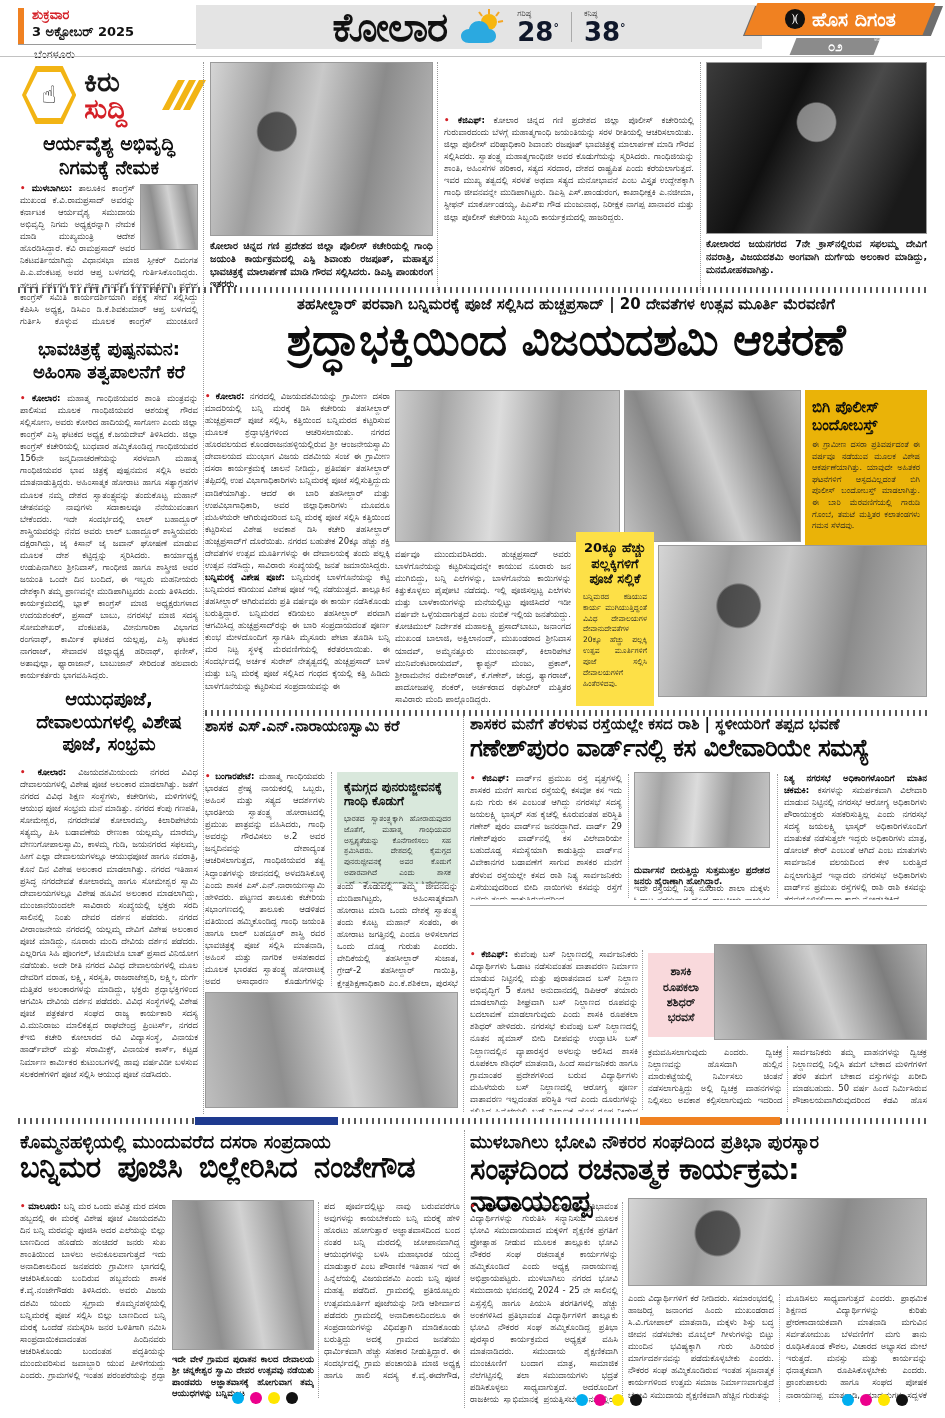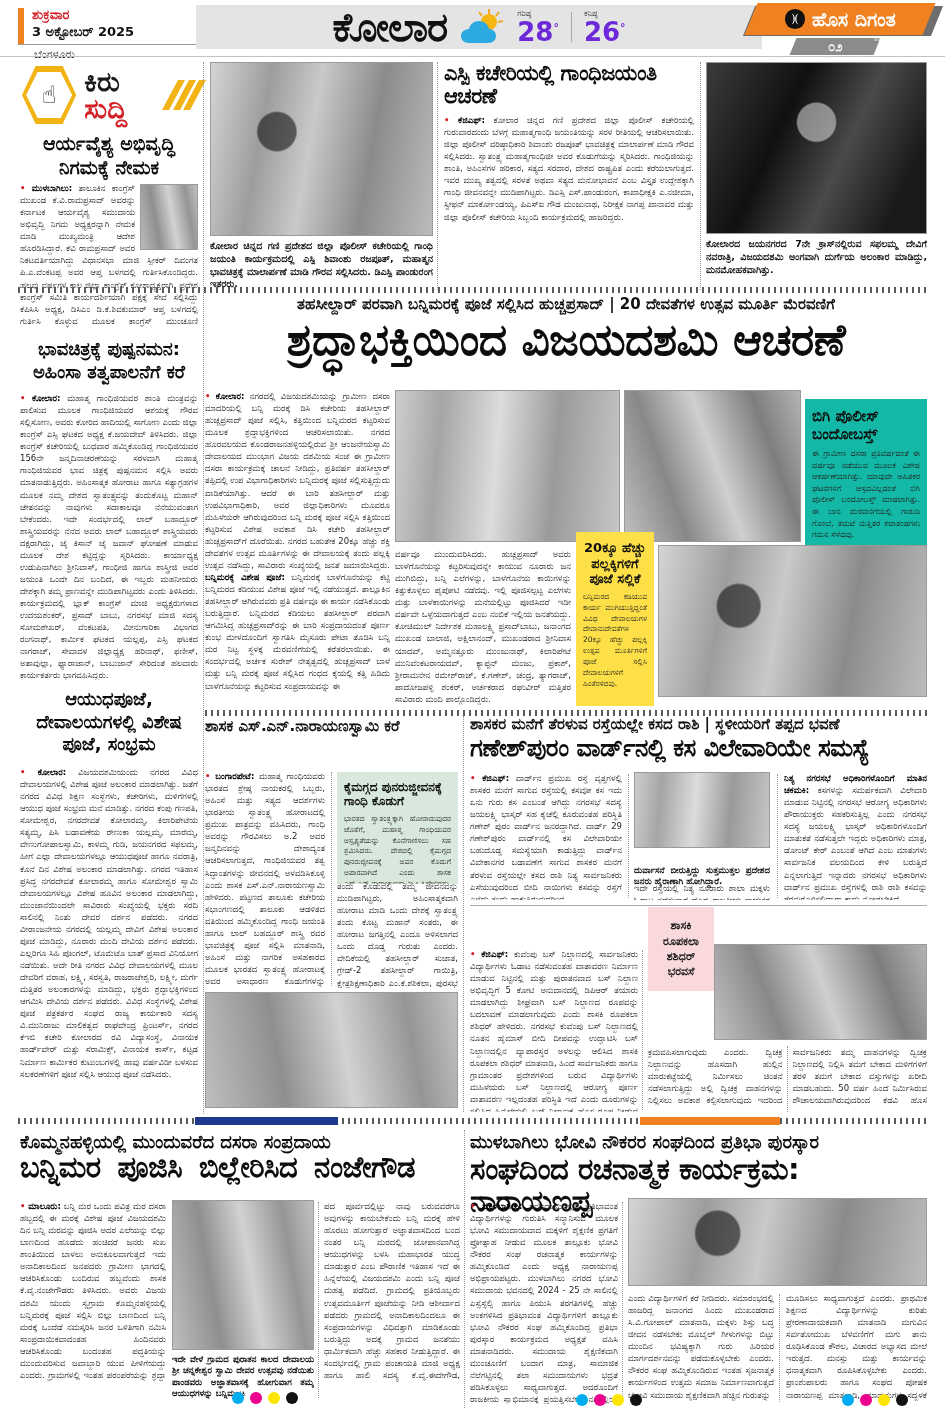--- a/index.html
+++ b/index.html
@@ -10,21 +10,21 @@
   .m-bar{left:18px;top:8px;width:6px;height:36px;background:#f08121;}
   .m-day{left:32px;top:7px;font-size:13px;font-weight:bold;color:#d42027;}
   .m-date{left:32px;top:24px;font-size:13px;font-weight:bold;color:#111;}
   .m-rule{left:18px;top:44px;width:178px;height:1px;background:#9a9a9a;}
   .m-ed{left:34px;top:48px;font-size:11px;color:#222;}
   .city-band{left:196px;top:5px;width:566px;height:44px;background:#e4e4e4;
              display:flex;align-items:center;justify-content:center;gap:12px;}
   .city{font-size:40px;font-weight:bold;color:#111;letter-spacing:-1px;line-height:1;}
   .temp{display:flex;flex-direction:column;align-items:flex-start;line-height:1;}
   .temp .lab{font-size:8px;color:#333;margin-bottom:1px;}
-  .temp .val{font-size:26px;font-weight:bold;color:#6d28d9;}
+  .temp .val{font-size:26px;font-weight:bold;color:#0f172a;}
   .temp .val sup{font-size:11px;}
   .t-sep{width:1px;height:30px;background:#aaa;}
   .logo-wrap{right:0;top:0;width:200px;height:58px;}
   .logo-gray1{position:absolute;right:8px;top:6px;width:188px;height:30px;background:#6e6e6e;transform:skewX(-22deg);}
   .logo-orange{position:absolute;right:16px;top:3px;width:178px;height:32px;background:#f08121;transform:skewX(-22deg);
                display:flex;align-items:center;justify-content:center;gap:6px;}
   .logo-orange .inner{transform:skewX(22deg);display:flex;align-items:center;gap:6px;}
   .logo-name{color:#fff;font-weight:bold;font-size:19px;line-height:1;}
   .logo-tag{position:absolute;right:34px;top:36px;font-size:5px;color:#fff;z-index:3;}
   .logo-circ{width:22px;height:22px;}
@@ -54,21 +54,21 @@
        display:flex;align-items:center;justify-content:center;font-size:24px;color:#111;}
   .kiru-title{font-size:27px;font-weight:bold;line-height:1;}
   .kiru-title .w2{color:#d42027;}
   .chev{display:inline-block;width:7px;height:30px;background:#f2b414;transform:skewX(-28deg);margin-left:4px;}
   .k-art-title{font-size:18px;font-weight:bold;text-align:center;line-height:1.25;color:#0d0d0d;}
   .portrait{float:right;width:58px;height:66px;margin:2px 0 3px 5px;}
   
   .boxed{overflow:hidden;padding:8px 7px;}
   .box-title{font-weight:bold;line-height:1.2;color:#0d0d0d;}
   .box-body{font-size:8px;line-height:1.45;text-align:justify;color:#222;margin-top:5px;}
-  .blue{background:#14b8a6;margin-top:9px;}
+  .blue{background:#eab308;}
   .pink{background:#fde047;}
   .green{background:#d9e8dc;}
   .quote-pink{background:#f9d9dc;display:flex;align-items:center;justify-content:center;
               font-size:11px;font-weight:bold;text-align:center;line-height:1.4;padding:4px;}
   
   .cmyk{display:flex;gap:6px;}
   .cmyk i{width:12px;height:12px;border-radius:50%;display:block;}
   .c1{background:#00aeef;} .c2{background:#ec008c;} .c3{background:#ffe600;} .c4{background:#121212;}
   .bar-blue{background:#1e3a8f;height:8px;}
   .bar-orange{background:#f08121;height:8px;}
@@ -97,21 +97,21 @@
       <circle cx="30" cy="15" r="8" fill="#f7b60f"></circle>
       <path d="M10 36c-5 0-8-3-8-7s4-7 8-7c1-5 5-8 10-8s9 3 10 8c4 0 7 3 7 7s-3 7-8 7z" fill="#2ba9e0"></path>
     </svg>
     <div class="temp">
       <span class="lab">ಗರಿಷ್ಠ</span>
       <span class="val"><span>28</span><sup>°</sup></span>
     </div>
     <div class="t-sep"></div>
     <div class="temp">
       <span class="lab">ಕನಿಷ್ಠ</span>
-      <span class="val"><span>26</span><sup>°</sup></span>
+      <span class="val"><span>38</span><sup>°</sup></span>
     </div>
   </div>
 
   <div class="abs logo-wrap">
     <div class="logo-gray1"></div>
     <div class="logo-orange">
       <div class="inner">
         <svg class="logo-circ" viewBox="0 0 24 24">
           <circle cx="12" cy="12" r="11" fill="#111"></circle>
           <path fill="#fff" d="M8.2 6c3 2.2 3 9.8 0 12 4.8-1.2 4.8-10.8 0-12z"></path>
@@ -161,21 +161,20 @@
     <span>ವಿಜಯದಶಮಿಯಂದು ನಗರದ ವಿವಿಧ ದೇವಾಲಯಗಳಲ್ಲಿ ವಿಶೇಷ ಪೂಜೆ ಅಲಂಕಾರ ಮಾಡಲಾಗಿತ್ತು. ಜತೆಗೆ ನಗರದ ವಿವಿಧ ಶಿಕ್ಷಣ ಸಂಸ್ಥೆಗಳು, ಕಚೇರಿಗಳು, ಮಳಿಗೆಗಳಲ್ಲಿ ಆಯುಧ ಪೂಜೆ ಸಂಭ್ರಮ ಮನೆ ಮಾಡಿತ್ತು. ನಗರದ ಕೆಂಪು ಗಣಪತಿ, ಸೋಮೇಶ್ವರ, ನಗರದೇವತೆ ಕೋಲಾರಮ್ಮ, ಕಿಲಾರಿಪೇಟೆಯ ಸತ್ಯಮ್ಮ, ಪಿಸಿ ಬಡಾವಣೆಯ ರೇಣುಕಾ ಯಲ್ಲಮ್ಮ, ಮಾರೆಮ್ಮ, ವೇಣುಗೋಪಾಲಸ್ವಾಮಿ, ಕಾಳಮ್ಮ ಗುಡಿ, ಜಯನಗರದ ಸಫಲಮ್ಮ, ಹೀಗೆ ಎಲ್ಲಾ ದೇವಾಲಯಗಳಲ್ಲೂ ಆಯುಧಪೂಜೆ ಹಾಗೂ ನವರಾತ್ರಿ, ಕೊನೆ ದಿನ ವಿಶೇಷ ಅಲಂಕಾರ ಮಾಡಲಾಗಿತ್ತು. ನಗರದ ಇತಿಹಾಸ ಪ್ರಸಿದ್ಧ ನಗರದೇವತೆ ಕೋಲಾರಮ್ಮ ಹಾಗೂ ಸೋಮೇಶ್ವರ ಸ್ವಾಮಿ ದೇವಾಲಯಗಳಲ್ಲೂ ವಿಶೇಷ ಹೂವಿನ ಅಲಂಕಾರ ಮಾಡಲಾಗಿದ್ದು, ಮುಂಜಾನೆಯಿಂದಲೇ ಸಾವಿರಾರು ಸಂಖ್ಯೆಯಲ್ಲಿ ಭಕ್ತರು ಸರದಿ ಸಾಲಿನಲ್ಲಿ ನಿಂತು ದೇವರ ದರ್ಶನ ಪಡೆದರು. ನಗರದ ವೀರಾಂಜನೇಯ ನಗರದಲ್ಲಿ ಯಲ್ಲಮ್ಮ ದೇವಿಗೆ ವಿಶೇಷ ಅಲಂಕಾರ ಪೂಜೆ ಮಾಡಿದ್ದು, ನೂರಾರು ಮಂದಿ ದೇವಿಯ ದರ್ಶನ ಪಡೆದರು. ಎಲ್ಲರಿಗೂ ಸಿಹಿ ಪೊಂಗಲ್, ಟೊಮೆಟೊ ಬಾತ್ ಪ್ರಸಾದ ವಿನಿಯೋಗ ನಡೆಯಿತು. ಅದೇ ರೀತಿ ನಗರದ ವಿವಿಧ ದೇವಾಲಯಗಳಲ್ಲಿ ಮೂಲ ದೇವರಿಗೆ ವರಾಹ, ಲಕ್ಷ್ಮಿ, ಸರಸ್ವತಿ, ರಾಜರಾಜೇಶ್ವರಿ, ಲಕ್ಷ್ಮೀ, ದುರ್ಗೆ ಮತ್ತಿತರ ಅಲಂಕಾರಗಳನ್ನು ಮಾಡಿದ್ದು, ಭಕ್ತರು ಶ್ರದ್ಧಾಭಕ್ತಿಗಳಿಂದ ಆಗಮಿಸಿ ದೇವಿಯ ದರ್ಶನ ಪಡೆದರು. ವಿವಿಧ ಸಂಸ್ಥೆಗಳಲ್ಲಿ ವಿಶೇಷ ಪೂಜೆ ಪತ್ರಕರ್ತರ ಸಂಘದ ರಾಜ್ಯ ಕಾರ್ಯಕಾರಿ ಸದಸ್ಯ ವಿ.ಮುನಿರಾಜು ಮಾಲಿಕತ್ವದ ರಾಘವೇಂದ್ರ ಪ್ರಿಂಟರ್ಸ್, ನಗರದ ಕೆಇಬಿ ಕಚೇರಿ ಕೋಲಾರದ ರವಿ ವಿದ್ಯಾಸಂಸ್ಥೆ, ವಿನಾಯಕ ಹಾರ್ಡ್‌ವೇರ್ ಮತ್ತು ಸೆರಾಮಿಕ್ಸ್, ವಿನಾಯಕ ಕಾರ್ಸ್, ಕಟ್ಟಡ ನಿರ್ಮಾಣ ಕಾರ್ಮಿಕರ ಕುಟುಂಬಗಳಲ್ಲಿ ಹಾವು ವರ್ಷವಿಡೀ ಬಳಸುವ ಸಲಕರಣೆಗಳಿಗೆ ಪೂಜೆ ಸಲ್ಲಿಸಿ ಆಯುಧ ಪೂಜೆ ನಡೆಸಿದರು.</span>
   </div>
 
   <div class="abs vd" style="left:203px;top:62px;height:1052px;"></div>
 
   <div class="abs ph ph-a" style="left:210px;top:62px;width:223px;height:174px;"></div>
   <div class="abs cap" style="left:210px;top:240px;width:223px;height:50px;">ಕೋಲಾರ ಚಿನ್ನದ ಗಣಿ ಪ್ರದೇಶದ ಜಿಲ್ಲಾ ಪೊಲೀಸ್ ಕಚೇರಿಯಲ್ಲಿ ಗಾಂಧಿ ಜಯಂತಿ ಕಾರ್ಯಕ್ರಮದಲ್ಲಿ ಎಸ್ಪಿ ಶಿವಾಂಶು ರಜಪೂತ್, ಮಹಾತ್ಮನ ಭಾವಚಿತ್ರಕ್ಕೆ ಮಾಲಾರ್ಪಣೆ ಮಾಡಿ ಗೌರವ ಸಲ್ಲಿಸಿದರು. ಡಿಎಸ್ಪಿ ಪಾಂಡುರಂಗ ಇತರರು.</div>
 
   <div class="abs vd" style="left:437px;top:62px;height:228px;"></div>
 
-  <div class="abs hl" style="left:444px;top:62px;width:250px;font-size:21px;">ಎಸ್ಪಿ ಕಚೇರಿಯಲ್ಲಿ ಗಾಂಧಿಜಯಂತಿ ಆಚರಣೆ</div>
   <div class="abs body" style="left:444px;top:114px;width:250px;height:176px;">
     <span class="bullet">•</span> <b>ಕೆಜಿಎಫ್:</b>
     <span>ಕೋಲಾರ ಚಿನ್ನದ ಗಣಿ ಪ್ರದೇಶದ ಜಿಲ್ಲಾ ಪೊಲೀಸ್ ಕಚೇರಿಯಲ್ಲಿ ಗುರುವಾರದಂದು ಬೆಳಗ್ಗೆ ಮಹಾತ್ಮಗಾಂಧಿ ಜಯಂತಿಯನ್ನು ಸರಳ ರೀತಿಯಲ್ಲಿ ಆಚರಿಸಲಾಯಿತು. ಜಿಲ್ಲಾ ಪೊಲೀಸ್ ವರಿಷ್ಠಾಧಿಕಾರಿ ಶಿವಾಂಶು ರಜಪೂತ್ ಭಾವಚಿತ್ರಕ್ಕೆ ಮಾಲಾರ್ಪಣೆ ಮಾಡಿ ಗೌರವ ಸಲ್ಲಿಸಿದರು. ಸ್ವಾತಂತ್ರ್ಯ ಮಹಾತ್ಮಗಾಂಧಿಜೀ ಅವರ ಕೊಡುಗೆಯನ್ನು ಸ್ಮರಿಸಿದರು. ಗಾಂಧಿಜಿಯನ್ನು ಶಾಂತಿ, ಅಹಿಂಸೆಗಳ ಹರಿಕಾರ, ಸತ್ಯದ ಸರದಾರ, ದೇಶದ ರಾಷ್ಟ್ರಪಿತ ಎಂದು ಕರೆಯಲಾಗುತ್ತದೆ. ಇವರ ಮುಖ್ಯ ತತ್ವದಲ್ಲಿ ಸರಳತೆ ಅಥವಾ ಸತ್ಯದ ಮನೋಭಾವನೆ ಎಂಬ ವಿಸ್ತೃತ ಉದ್ದೇಶಕ್ಕಾಗಿ ಗಾಂಧಿ ಜೀವನವನ್ನೇ ಮುಡಿಪಾಗಿಟ್ಟರು. ಡಿಎಸ್ಪಿ ಎಸ್.ಪಾಂಡುರಂಗ, ಕಾಖಾಧೀಕ್ಷಕಿ ಎ.ನಜೀಮಾ, ಸ್ಟೀಫನ್ ಮಾರ್ಕೋಂಡಯ್ಯ, ಪಿಎಸ್ಐ ಗೌಡ ಮಂಜುನಾಥ, ನಿರೀಕ್ಷಕ ನಾಗಪ್ಪ ಖಾನಾವರ ಮತ್ತು ಜಿಲ್ಲಾ ಪೊಲೀಸ್ ಕಚೇರಿಯ ಸಿಬ್ಬಂದಿ ಕಾರ್ಯಕ್ರಮದಲ್ಲಿ ಹಾಜರಿದ್ದರು.</span>
   </div>
 
   <div class="abs vd" style="left:700px;top:62px;height:228px;"></div>
 
   <div class="abs ph ph-c" style="left:706px;top:62px;width:221px;height:172px;"></div>
   <div class="abs cap" style="left:706px;top:238px;width:221px;height:50px;">ಕೋಲಾರದ ಜಯನಗರದ 7ನೇ ಕ್ರಾಸ್‌ನಲ್ಲಿರುವ ಸಫಲಮ್ಮ ದೇವಿಗೆ ನವರಾತ್ರಿ, ವಿಜಯದಶಮಿ ಅಂಗವಾಗಿ ದುರ್ಗೆಯ ಅಲಂಕಾರ ಮಾಡಿದ್ದು, ಮನಮೋಹಕವಾಗಿತ್ತು.</div>
 
@@ -241,21 +240,21 @@
     <span>ಕಸಗಳನ್ನು ಸಮರ್ಪಕವಾಗಿ ವಿಲೇವಾರಿ ಮಾಡುವ ನಿಟ್ಟಿನಲ್ಲಿ ನಗರಸಭೆ ಆರೋಗ್ಯ ಅಧಿಕಾರಿಗಳು ಪೌರಾಯುಕ್ತರು ಸಹಕರಿಸುತ್ತಿಲ್ಲ ಎಂದು ನಗರಸಭೆ ಸದಸ್ಯೆ ಜಯಲಕ್ಷ್ಮಿ ಭಾಸ್ಕರ್ ಅಧಿಕಾರಿಗಳೊಂದಿಗೆ ಮಾತುಕತೆ ನಡೆಸುತ್ತಲೇ ಇದ್ದರು ಅಧಿಕಾರಿಗಳು ಮಾತ್ರ, ಡೋಂಟ್ ಕೇರ್ ಎಂಬಂತೆ ಆಗಿದೆ ಎಂಬ ಮಾತುಗಳು ಸಾರ್ವಜನಿಕ ವಲಯದಿಂದ ಕೇಳಿ ಬರುತ್ತಿದೆ ಎನ್ನಲಾಗುತ್ತಿದೆ ಇನ್ನಾದರು ನಗರಸಭೆ ಅಧಿಕಾರಿಗಳು ವಾರ್ಡ್‌ನ ಪ್ರಮುಖ ರಸ್ತೆಗಳಲ್ಲಿ ರಾಶಿ ರಾಶಿ ಕಸವನ್ನು ತೆರವುಗೊಳಿಸಲಿದ್ದಾರಾ ಕಾದು ನೋಡಬೇಕಿದೆ.</span>
   </div>
 
   <div class="abs thinrule" style="left:470px;top:905px;width:457px;"></div>
 
   <div class="abs body" style="left:470px;top:948px;width:168px;height:164px;">
     <span class="bullet">•</span> <b>ಕೆಜಿಎಫ್:</b>
     <span>ಕುವೆಂಪು ಬಸ್ ನಿಲ್ದಾಣದಲ್ಲಿ ಸಾರ್ವಜನಿಕರು ವಿದ್ಯಾರ್ಥಿಗಳು ಓಡಾಟ ನಡೆಸುವಂತಹ ವಾತಾವರಣ ನಿರ್ಮಾಣ ಮಾಡುವ ನಿಟ್ಟಿನಲ್ಲಿ ಮತ್ತು ಪುರಾತನವಾದ ಬಸ್ ನಿಲ್ದಾಣ ಅಭಿವೃದ್ಧಿಗೆ 5 ಕೋಟಿ ಅನುದಾನದಲ್ಲಿ ಡಿಪಿಆರ್ ತಯಾರು ಮಾಡಲಾಗಿದ್ದು ಶೀಘ್ರವಾಗಿ ಬಸ್ ನಿಲ್ದಾಣದ ರೂಪವನ್ನು ಬದಲಾವಣೆ ಮಾಡಲಾಗುವುದು ಎಂದು ಶಾಸಕಿ ರೂಪಕಲಾ ಶಶಿಧರ್ ಹೇಳಿದರು. ನಗರಸಭೆ ಕುವೆಂಪು ಬಸ್ ನಿಲ್ದಾಣದಲ್ಲಿ ನೂತನ ಹೈಮಾಸ್ ಬೀದಿ ದೀಪವನ್ನು ಉದ್ಘಾಟಿಸಿ ಬಸ್ ನಿಲ್ದಾಣದಲ್ಲಿನ ವ್ಯಾಪಾರಸ್ಥರ ಅಳಲನ್ನು ಆಲಿಸಿದ ಶಾಸಕಿ ರೂಪಕಲಾ ಶಶಿಧರ್ ಮಾತನಾಡಿ, ಹಿಂದೆ ಸಾರ್ವಜನಿಕರು ಹಾಗೂ ಗ್ರಾಮಾಂತರ ಪ್ರದೇಶಗಳಿಂದ ಬರುವ ವಿದ್ಯಾರ್ಥಿಗಳು ಮಹಿಳೆಯರು ಬಸ್ ನಿಲ್ದಾಣದಲ್ಲಿ ಆರೋಗ್ಯ ಪೂರ್ಣ ವಾತಾವರಣ ಇಲ್ಲದಂತಹ ಪರಿಸ್ಥಿತಿ ಇದೆ ಎಂದು ದೂರುಗಳನ್ನು ಸಲ್ಲಿಸಿದ ಹಿನ್ನೆಲೆಯಲ್ಲಿ ಬಸ್ ನಿಲ್ದಾಣಕ್ಕೆ ಹೊಸ ರೂಪ ನೀಡುವ ನಿಟ್ಟಿನಲ್ಲಿ ಬಸ್ ನಿಲ್ದಾಣದೊಳಗೆ ಯಾವುದೇ ದ್ವಿಚಕ್ರ ವಾಹನಗಳು ಪ್ರವೇಶಕ್ಕೆ ನಿಶೇಧ ಹೇರಲಾಗಿದೆ ಈ ಹಿನ್ನೆಲೆಯಲ್ಲಿ ಬಸ್ ನಿಲ್ದಾಣದಲ್ಲಿನ ವಾತಾವರಣವು ಬದಲಾವಣೆ ಕಂಡಿದ್ದು ಮುಂದಿನ ದಿನಗಳಲ್ಲಿ ಇಲ್ಲಿನ ವ್ಯಾಪಾರಸ್ಥರಿಗೂ ತೊಂದರೆಯಾಗದಂತೆ</span>
   </div>
   <div class="abs vd" style="left:642px;top:950px;height:160px;"></div>
-  <div class="abs quote-pink" style="left:648px;top:907px;width:58px;height:76px;">ಶಾಸಕಿ ರೂಪಕಲಾ ಶಶಿಧರ್ ಭರವಸೆ</div>
+  <div class="abs quote-pink" style="left:648px;top:953px;width:58px;height:76px;">ಶಾಸಕಿ ರೂಪಕಲಾ ಶಶಿಧರ್ ಭರವಸೆ</div>
   <div class="abs ph ph-e" style="left:714px;top:944px;width:213px;height:96px;"></div>
   <div class="abs body" style="left:648px;top:1046px;width:279px;height:66px;column-count:2;column-gap:10px;column-rule:1px dotted #999;">ಕ್ರಮವಹಿಸಲಾಗುವುದು ಎಂದರು. ದ್ವಿಚಕ್ರ ನಿಲ್ದಾಣವನ್ನು ಹೊಸದಾಗಿ ಹುಲ್ಲಿನ ಮಾರುಕಟ್ಟೆಯಲ್ಲಿ ನಿರ್ಮಿಸಲು ಚಿಂತನೆ ನಡೆಸಲಾಗುತ್ತಿದ್ದು ಅಲ್ಲಿ ದ್ವಿಚಕ್ರ ವಾಹನಗಳನ್ನು ನಿಲ್ಲಿಸಲು ಅವಕಾಶ ಕಲ್ಪಿಸಲಾಗುವುದು ಇದರಿಂದ ಸಾರ್ವಜನಿಕರು ತಮ್ಮ ವಾಹನಗಳನ್ನು ದ್ವಿಚಕ್ರ ನಿಲ್ದಾಣದಲ್ಲಿ ನಿಲ್ಲಿಸಿ ತಮಗೆ ಬೇಕಾದ ಮಳಿಗೆಗಳಿಗೆ ತೆರಳಿ ತಮಗೆ ಬೇಕಾದ ವಸ್ತುಗಳನ್ನು ಖರೀದಿ ಮಾಡಬಹುದು. 50 ವರ್ಷ ಹಿಂದೆ ನಿರ್ಮಿಸಿರುವ ಶೌಚಾಲಯವಾಗಿರುವುದರಿಂದ ಕೆಡವಿ ಹೊಸ ಆಧುನಿಕ ರೀತಿಯ ಶೌಚಾಲಯವನ್ನು ನಿರ್ಮಿಸಲಾಗುವುದು ಎಂದು ಹೇಳಿದರು.</div>
 
   <div class="abs hdash" style="left:18px;top:1118px;width:909px;"></div>
   <div class="abs bar-blue" style="left:195px;top:1117px;width:143px;"></div>
   <div class="abs bar-orange" style="left:640px;top:1117px;width:140px;"></div>
 
   <div class="abs kick" style="left:20px;top:1132px;width:440px;font-size:18px;">ಕೊಮ್ಮನಹಳ್ಳಿಯಲ್ಲಿ ಮುಂದುವರೆದ ದಸರಾ ಸಂಪ್ರದಾಯ</div>
   <div class="abs hl" style="left:20px;top:1154px;width:440px;font-size:29px;font-family:Liberation Mono, monospace;">ಬನ್ನಿಮರ ಪೂಜಿಸಿ ಬಿಲ್ಲೇರಿಸಿದ ನಂಜೇಗೌಡ</div>
   <div class="abs body" style="left:20px;top:1200px;width:146px;height:182px;">

